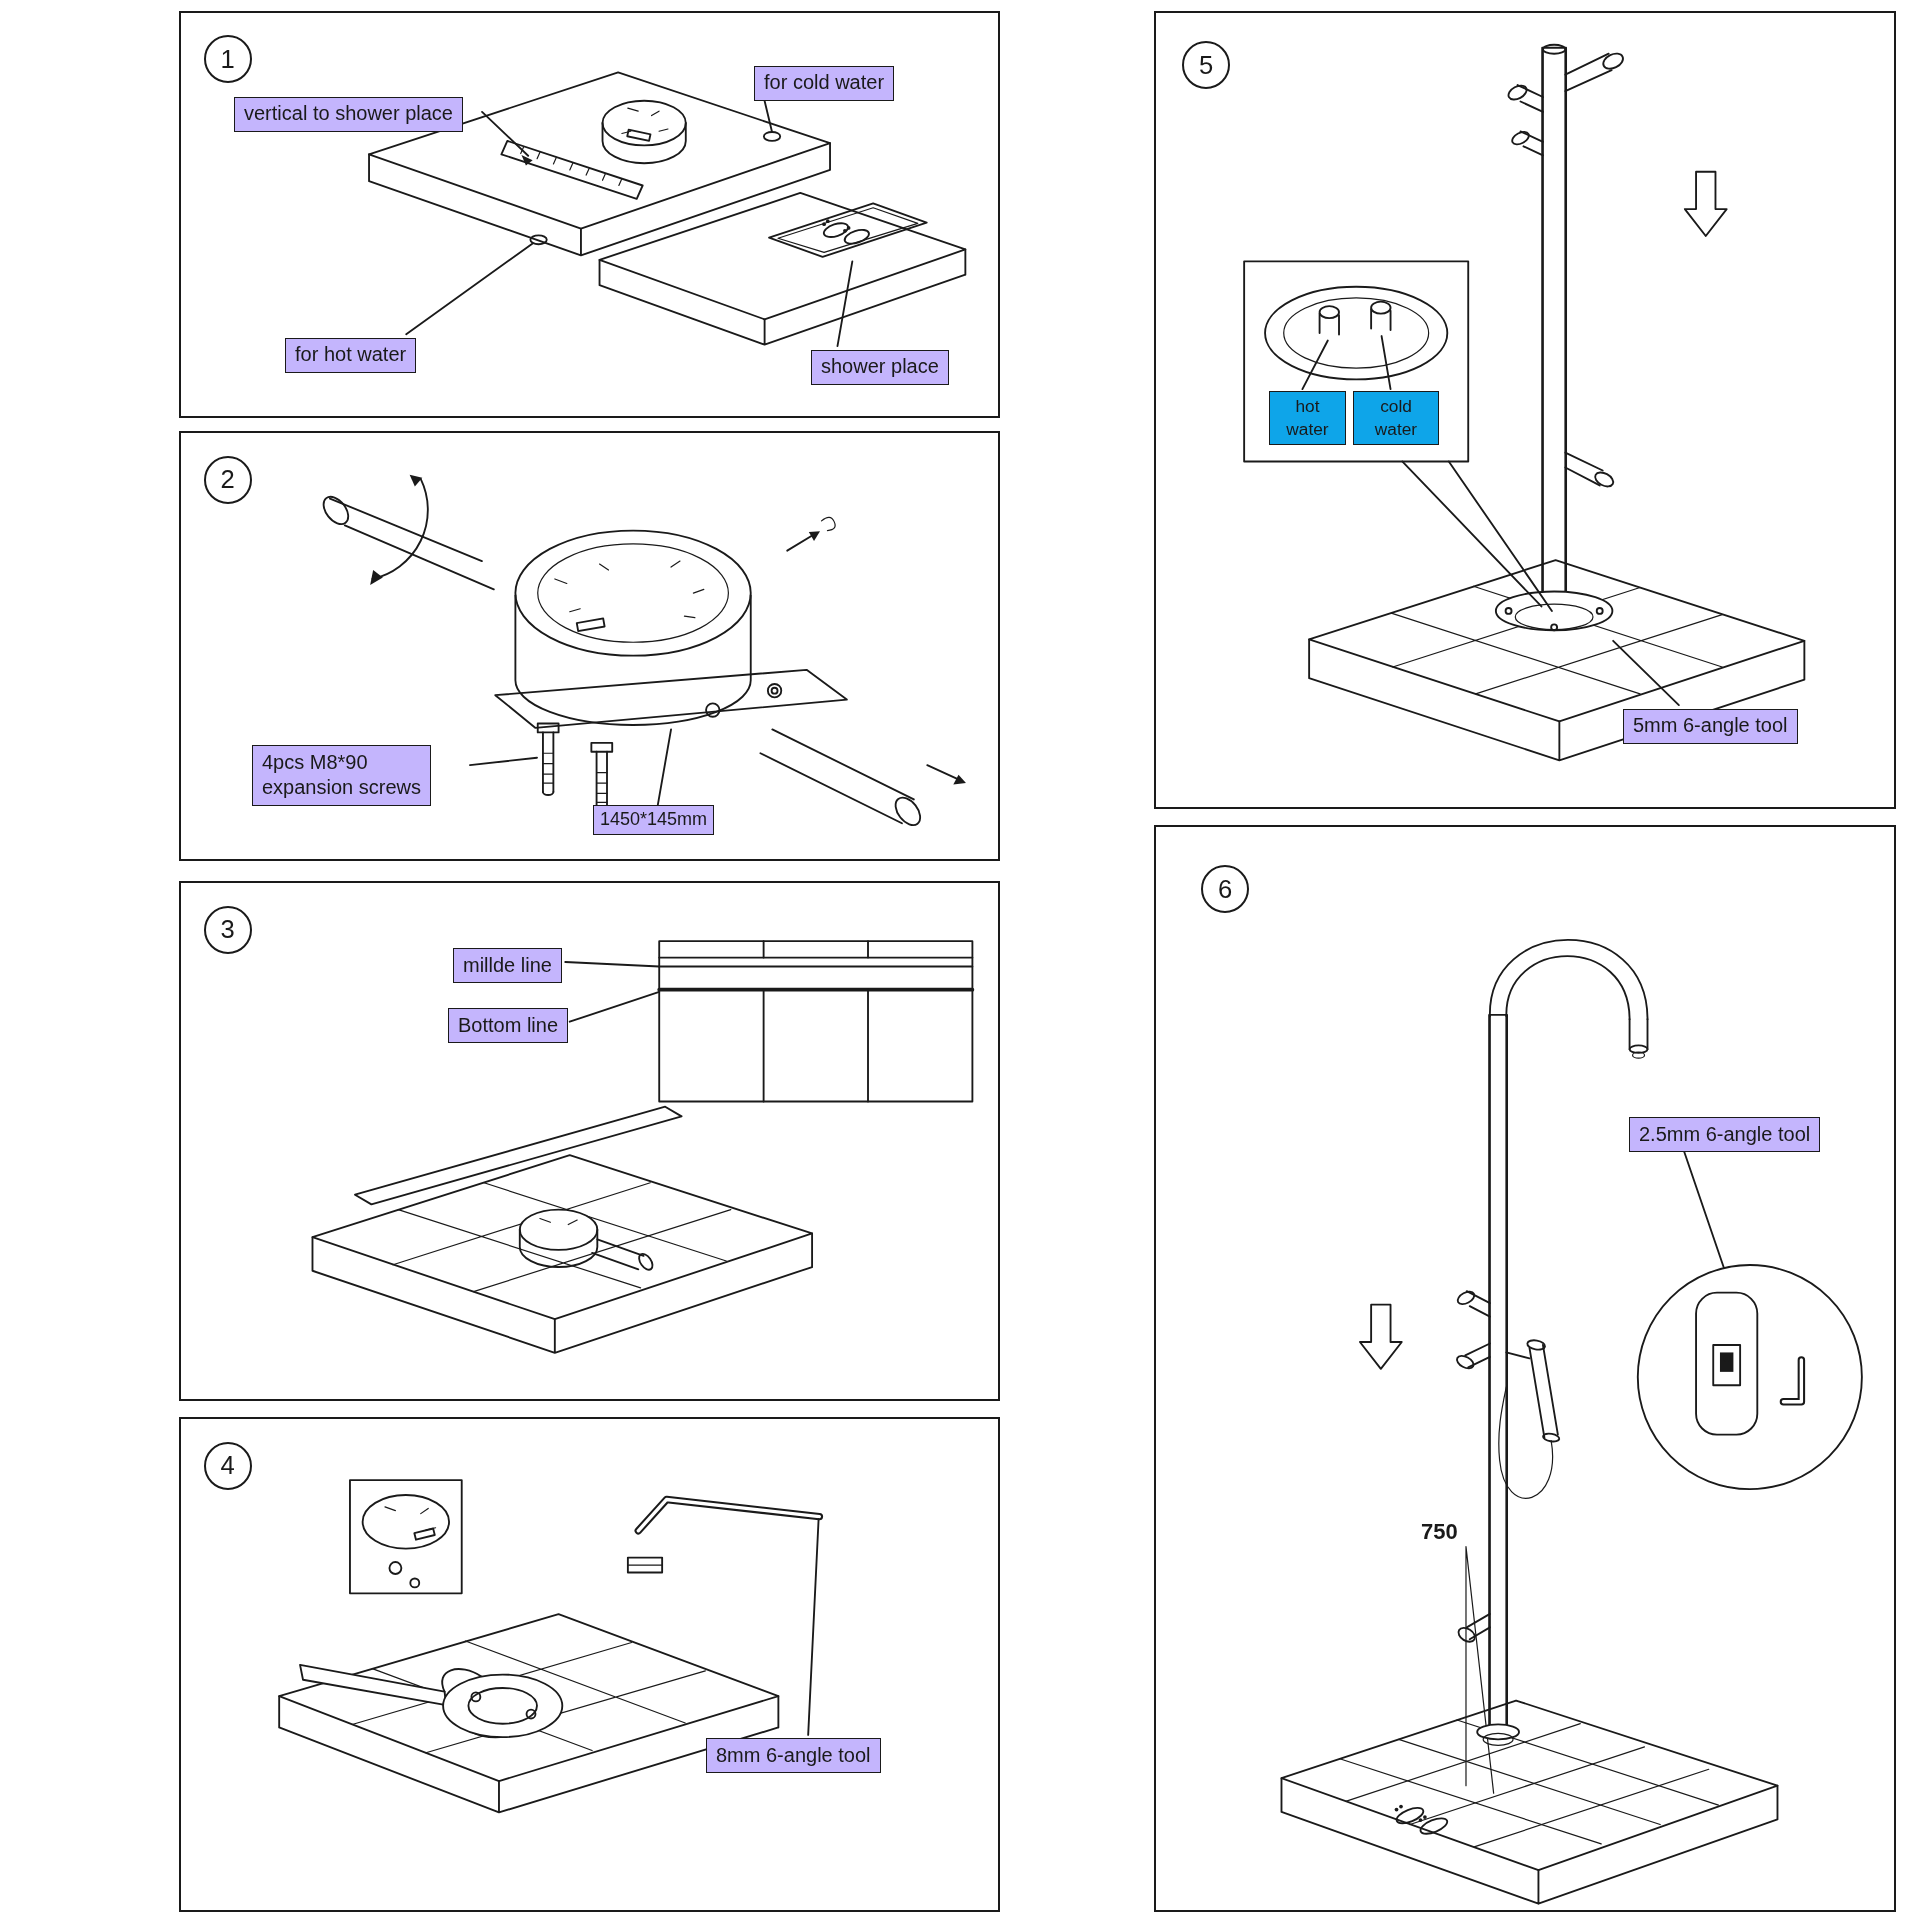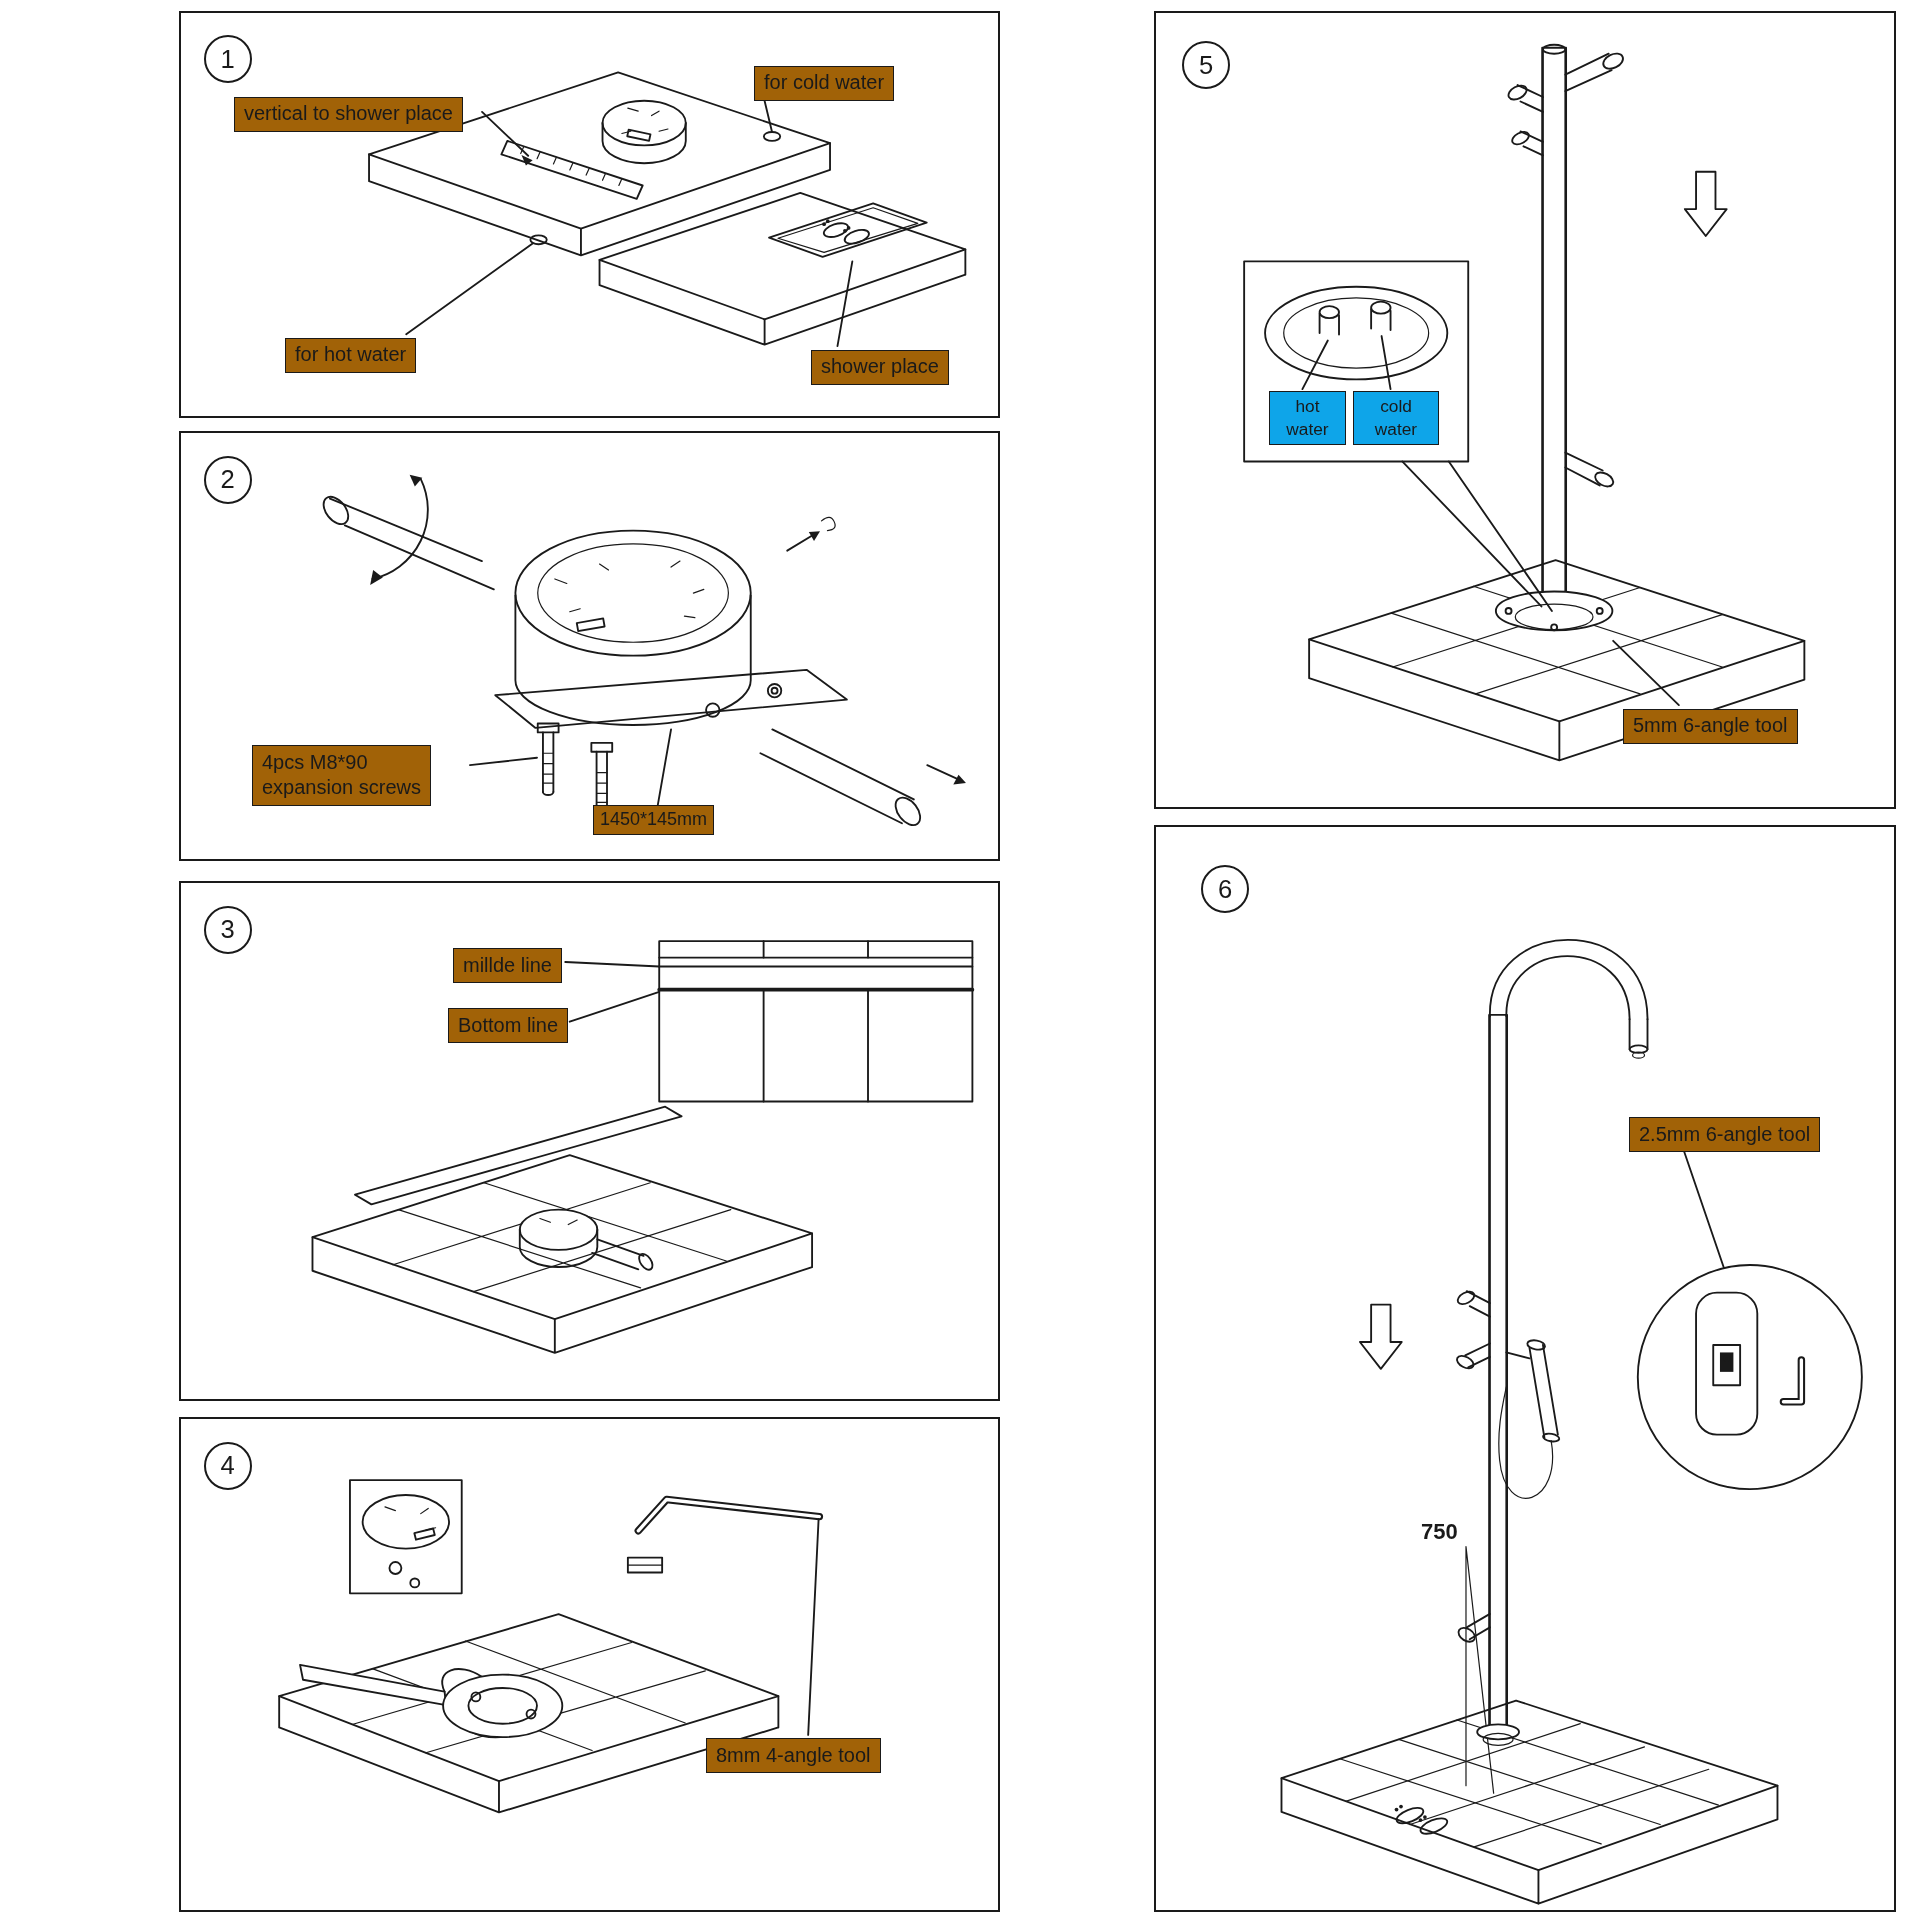--- a/index.html
+++ b/index.html
@@ -2,21 +2,21 @@
 <html style="font-size:12px"><head>
 <meta charset="utf-8">
 <style>
   html,body{margin:0;padding:0;background:#fff;}
   .page{position:relative;width:1924px;height:1924px;background:#fff;
         font-family:"Liberation Sans",sans-serif;color:#1a1a1a;overflow:hidden;}
   .panel{position:absolute;border:2.3px solid #1a1a1a;background:#fff;box-sizing:border-box;}
   .panel>svg{position:absolute;left:0;top:0;width:100%;height:100%;}
   .badge{position:absolute;width:44px;height:44px;border:2.3px solid #1a1a1a;border-radius:50%;
          display:flex;align-items:center;justify-content:center;font-size:25.6px;background:#fff;z-index:5;}
-  .label{position:absolute;border:1.9px solid #1a1a1a;background:#a16207;font-size:20px;
+  .label{position:absolute;border:1.9px solid #1a1a1a;background:#c4b5fd;font-size:20px;
          padding:3.8px 9px;white-space:nowrap;line-height:1.28;z-index:4;}
   .label.small{font-size:18px;padding:2.3px 6px;}
   .label.plain{border:none;background:transparent;font-weight:bold;font-size:22px;padding:0;}
   .wbox{position:absolute;border:1.9px solid #1a1a1a;background:#0ea5e9;font-size:17.3px;
         text-align:center;padding:3.8px 4.5px;line-height:1.3;z-index:4;}
   
   svg path,svg line,svg ellipse,svg rect,svg polygon,svg circle,svg polyline{
     stroke:#1a1a1a;stroke-width:2.5;fill:none;stroke-linecap:round;stroke-linejoin:round;}
   svg .thin{stroke-width:1.6;}
   svg .thick{stroke-width:5;}
@@ -196,21 +196,21 @@
         <ellipse class="fillw" cx="430" cy="385" rx="80" ry="42"></ellipse>
         <ellipse cx="430" cy="385" rx="46" ry="24"></ellipse>
         <circle cx="394" cy="373" r="6"></circle>
           <circle cx="468" cy="396" r="6"></circle>
       </g>
       <g>
         <path d="M854,134 L840,424"></path>
       </g>
     </svg>
     <div class="badge" style="left:22.5px;top:22.5px;">4</div>
-    <div class="label" style="left:525px;top:319px;">8mm 4-angle tool</div>
+    <div class="label" style="left:525px;top:319px;">8mm 6-angle tool</div>
   </section>
 
   <section class="panel" style="left:1154px;top:10.5px;width:742px;height:798px;">
     <svg viewBox="0 0 988 1062">
       <g>
         <path d="M205,838 L535,732 L868,840 L540,948 Z"></path>
         <path d="M205,838 V890 M540,948 V1000 M868,840 V892 M205,890 L540,1000 L868,892"></path>
         <path class="thin" d="M315,803 l333,108 M425,767 l333,108 M317,875 l330,-106 M428,911 l330,-106"></path>
       </g>
       <rect x="517" y="46" width="32" height="748" fill="#fff" stroke="none"></rect>

